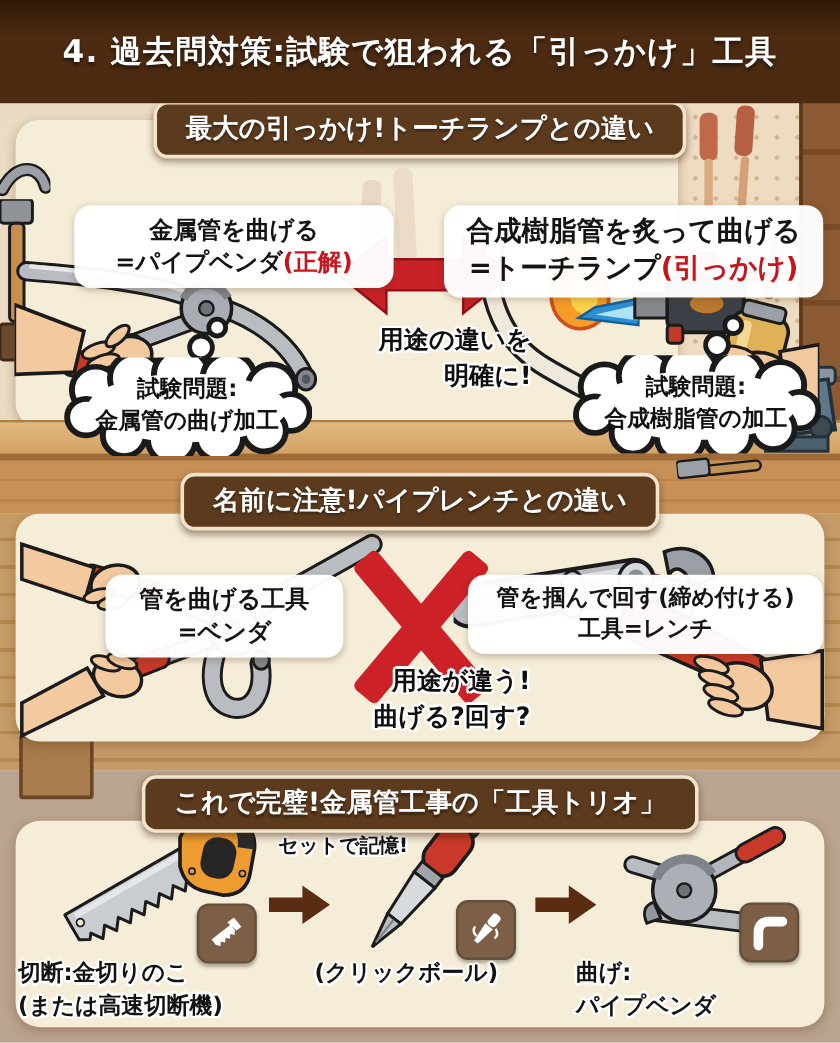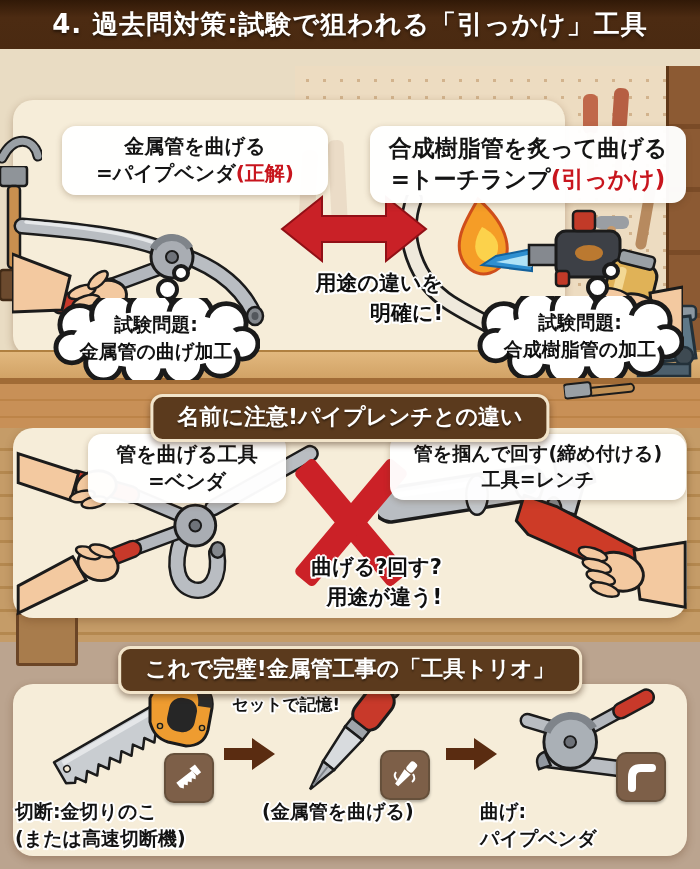--- a/index.html
+++ b/index.html
@@ -1,21 +1,21 @@
 <!DOCTYPE html>
 <html><head>
 <meta charset="utf-8">
 <style>
   html,body{margin:0;padding:0;}
   body{font-family:"DejaVu Sans","Liberation Sans",sans-serif;}
   #canvas{position:relative;width:700px;height:869px;overflow:hidden;background:#e9dcc3;}
   .abs{position:absolute;}
 
   
-  .topbar{position:absolute;left:0;top:0;width:700px;height:49px;z-index:40;
+  .topbar{position:absolute;left:0;top:0;width:700px;height:86px;z-index:40;
     background:linear-gradient(#311907,#4c2b12 36%,#4a2a11);display:flex;align-items:center;justify-content:center;}
   .topbar .t{color:#fff;font-weight:700;font-size:26px;letter-spacing:1px;text-shadow:0 2px 3px rgba(0,0,0,.5);white-space:nowrap;}
 
   
   .pill{position:absolute;left:50%;transform:translateX(-50%);background:#5b3a1d;color:#fff;
     border:3px solid #f2e4ca;border-radius:12px;padding:5px 24px 7px;font-size:22px;font-weight:700;
     white-space:nowrap;box-shadow:0 3px 6px rgba(55,28,8,.45);z-index:30;text-shadow:0 2px 2px rgba(0,0,0,.4);}
 
   
   .panel{position:absolute;background:#f6edd9;border-radius:20px;box-shadow:0 3px 9px rgba(90,50,20,.30);z-index:2;}
@@ -28,21 +28,21 @@
     background:repeating-linear-gradient(180deg,#c89057 0 15px,#bd8448 15px 17px);}
   .woodband{position:absolute;left:0;width:700px;z-index:0;
     background:repeating-linear-gradient(180deg,#c59c68 0 20px,#b4884f 20px 23px);}
   .graywall{position:absolute;left:0;width:700px;background:#bba48f;z-index:0;}
   .cabinet{position:absolute;background:#8c5a33;border-left:3px solid #5f3717;z-index:3;
     background-image:repeating-linear-gradient(180deg,rgba(0,0,0,0) 0 58px,#7a4b27 58px 63px);}
   .leg{position:absolute;background:#a87c4c;border:3px solid #6b4526;border-radius:3px;z-index:1;}
 
   
   .plate{position:absolute;background:rgba(255,255,255,.97);border-radius:14px;padding:7px 10px 8px;text-align:center;
-    font-weight:700;color:#141414;box-shadow:0 2px 6px rgba(80,50,20,.28);z-index:20;line-height:1.35;}
+    font-weight:700;color:#141414;box-shadow:0 2px 6px rgba(80,50,20,.28);z-index:20;line-height:1.35;margin-top:45px;}
   .red{color:#c8151d;}
   .halo{text-shadow:2px 0 0 #fff,-2px 0 0 #fff,0 2px 0 #fff,0 -2px 0 #fff,1.5px 1.5px 0 #fff,-1.5px 1.5px 0 #fff,1.5px -1.5px 0 #fff,-1.5px -1.5px 0 #fff;}
   .note{position:absolute;text-align:right;font-weight:700;color:#0f0f0f;font-size:21px;line-height:1.45;z-index:21;}
 
   
   .bubble{position:absolute;z-index:14;}
   .bubble svg{position:absolute;left:0;top:0;width:100%;height:100%;}
   .bubble .txt{position:absolute;left:0;right:0;top:13px;text-align:center;font-weight:700;font-size:19px;line-height:1.42;color:#111;}
   .dot{position:absolute;background:#fff;border:4px solid #1a1a1a;border-radius:50%;z-index:13;}
 
@@ -114,20 +114,21 @@
   <div class="graywall" style="top:642px;height:227px"></div>
   <div class="leg" style="left:16px;top:612px;width:56px;height:48px"></div>
 
   <div class="panel" style="left:13px;top:428px;width:674px;height:190px"></div>
   <div class="panel" style="left:13px;top:684px;width:674px;height:172px"></div>
 
   <div class="topbar">
     <div class="t">4. 過去問対策:試験で狙われる「引っかけ」工具</div>
   </div>
 
+  <div class="pill" style="top:84px">最大の引っかけ!トーチランプとの違い</div>
 
   <div class="plate" style="left:62px;top:126px;width:246px;font-size:20px">
     <div>金属管を曲げる</div>
     <div><span>=パイプベンダ</span><span class="red">(正解)</span></div>
   </div>
 
   <div class="plate" style="left:370px;top:126px;width:296px;font-size:23px">
     <div>合成樹脂管を炙って曲げる</div>
     <div><span>=トーチランプ</span><span class="red">(引っかけ)</span></div>
   </div>
@@ -249,22 +250,22 @@
     <div>管を掴んで回す(締め付ける)</div>
     <div>工具=レンチ</div>
   </div>
 
   <div class="xmark" style="left:298px;top:462px;width:106px;height:120px">
       <i></i>
       <i></i>
     </div>
 
   <div class="note halo" style="left:262px;top:552px;width:180px">
+    <div>用途が違う!</div>
     <div>曲げる?回す?</div>
-    <div>用途が違う!</div>
   </div>
 
   <svg class="abs z10" style="left:14px;top:438px;width:310px;height:180px" viewBox="0 0 310 185">
     <line x1="300" y1="16" x2="200" y2="72" stroke="#1b1b1b" stroke-width="18" stroke-linecap="round"></line>
     <line x1="300" y1="16" x2="200" y2="72" stroke="#b9bdc2" stroke-width="13" stroke-linecap="round"></line>
     <path d="M168,104 C158,132 164,152 180,156 C198,160 208,142 204,118" fill="none" stroke="#1b1b1b" stroke-width="18" stroke-linecap="round"></path>
     <path d="M168,104 C158,132 164,152 180,156 C198,160 208,142 204,118" fill="none" stroke="#b9bdc2" stroke-width="13" stroke-linecap="round"></path>
     <ellipse cx="205" cy="115" rx="7" ry="8" fill="#84888d" stroke="#1b1b1b" stroke-width="2.5"></ellipse>
     <line x1="116" y1="58" x2="178" y2="84" stroke="#1b1b1b" stroke-width="16" stroke-linecap="round"></line>
     <line x1="116" y1="58" x2="178" y2="84" stroke="#b3b7bd" stroke-width="11" stroke-linecap="round"></line>
@@ -384,20 +385,20 @@
     <svg width="34" height="34" viewBox="0 0 34 34">
       <path d="M8,28 L8,17 Q8,8 17,8 L28,8" stroke="#fff" stroke-width="8" fill="none" stroke-linecap="round" stroke-linejoin="round"></path>
     </svg>
   </div>
 
   <div class="step-label halo" style="left:15px;top:798px;width:215px">
     <div>切断:金切りのこ</div>
     <div>(または高速切断機)</div>
   </div>
   <div class="step-label halo" style="left:262px;top:798px;width:196px">
-    <div>(金属管を曲げる)</div>
+    <div>(クリックボール)</div>
   </div>
   <div class="step-label halo" style="left:480px;top:798px;width:196px">
     <div>曲げ:</div>
     <div>パイプベンダ</div>
   </div>
 
 </div>
 
 </body></html>

